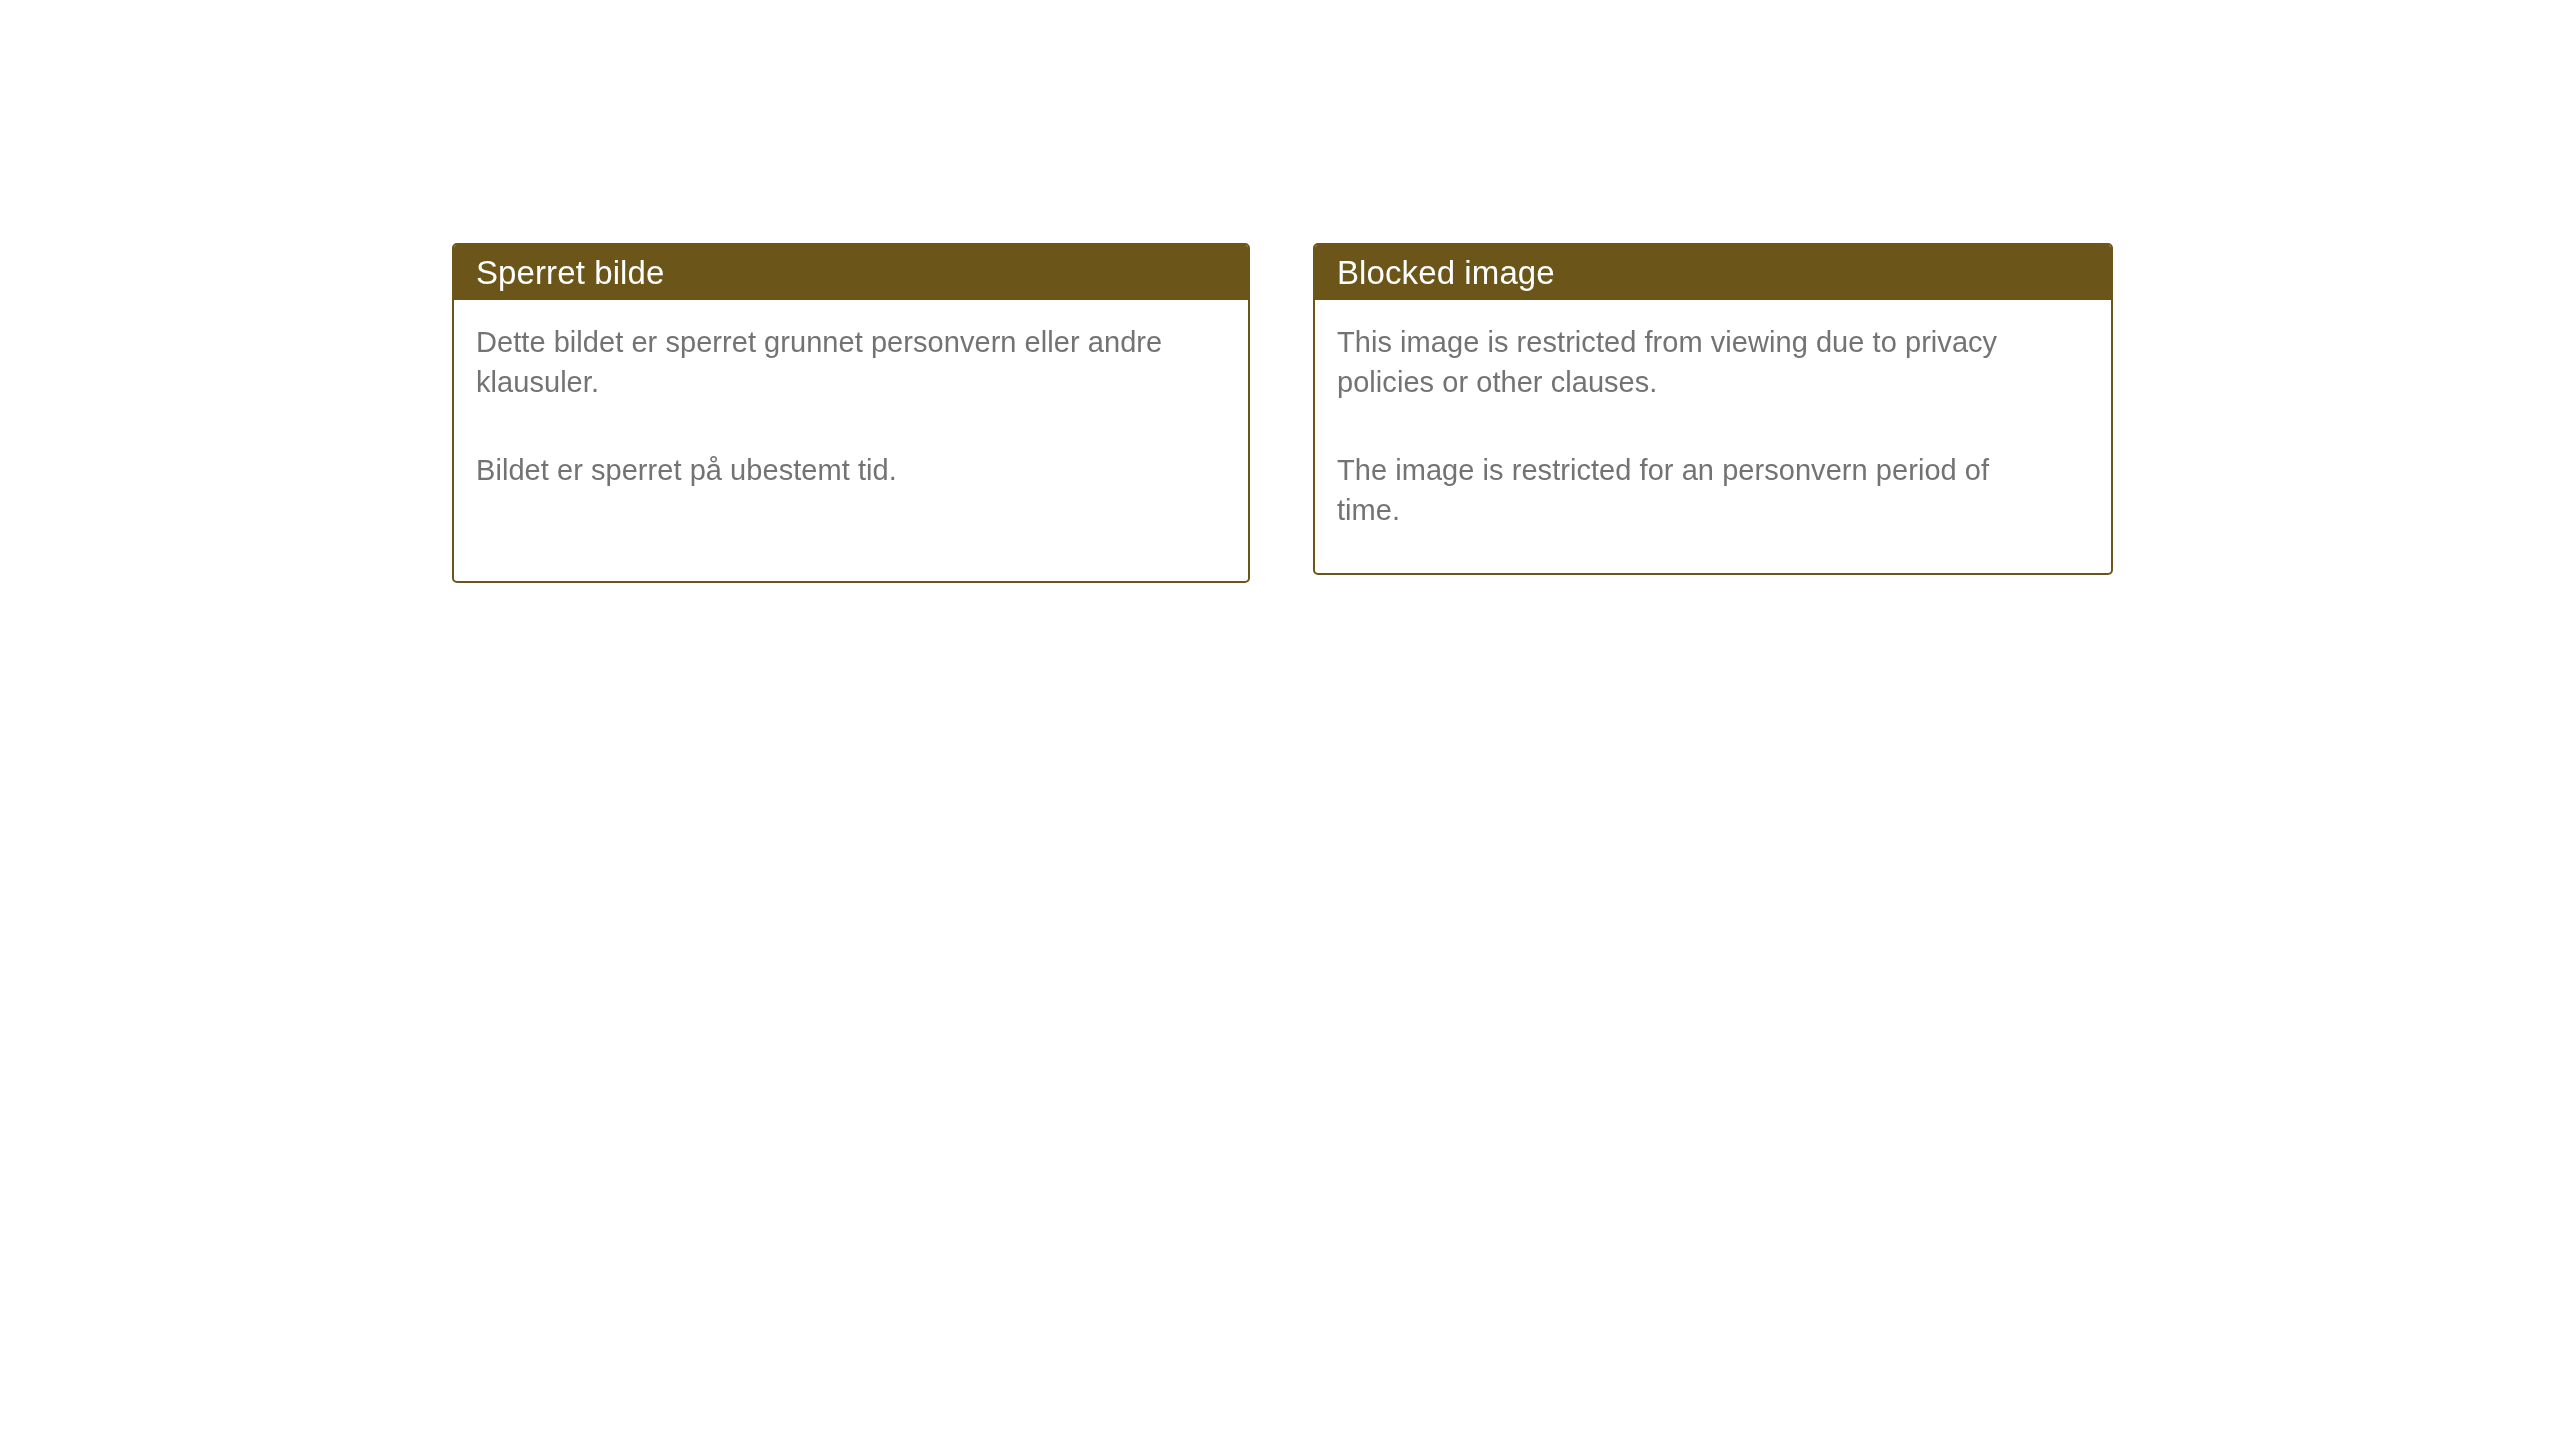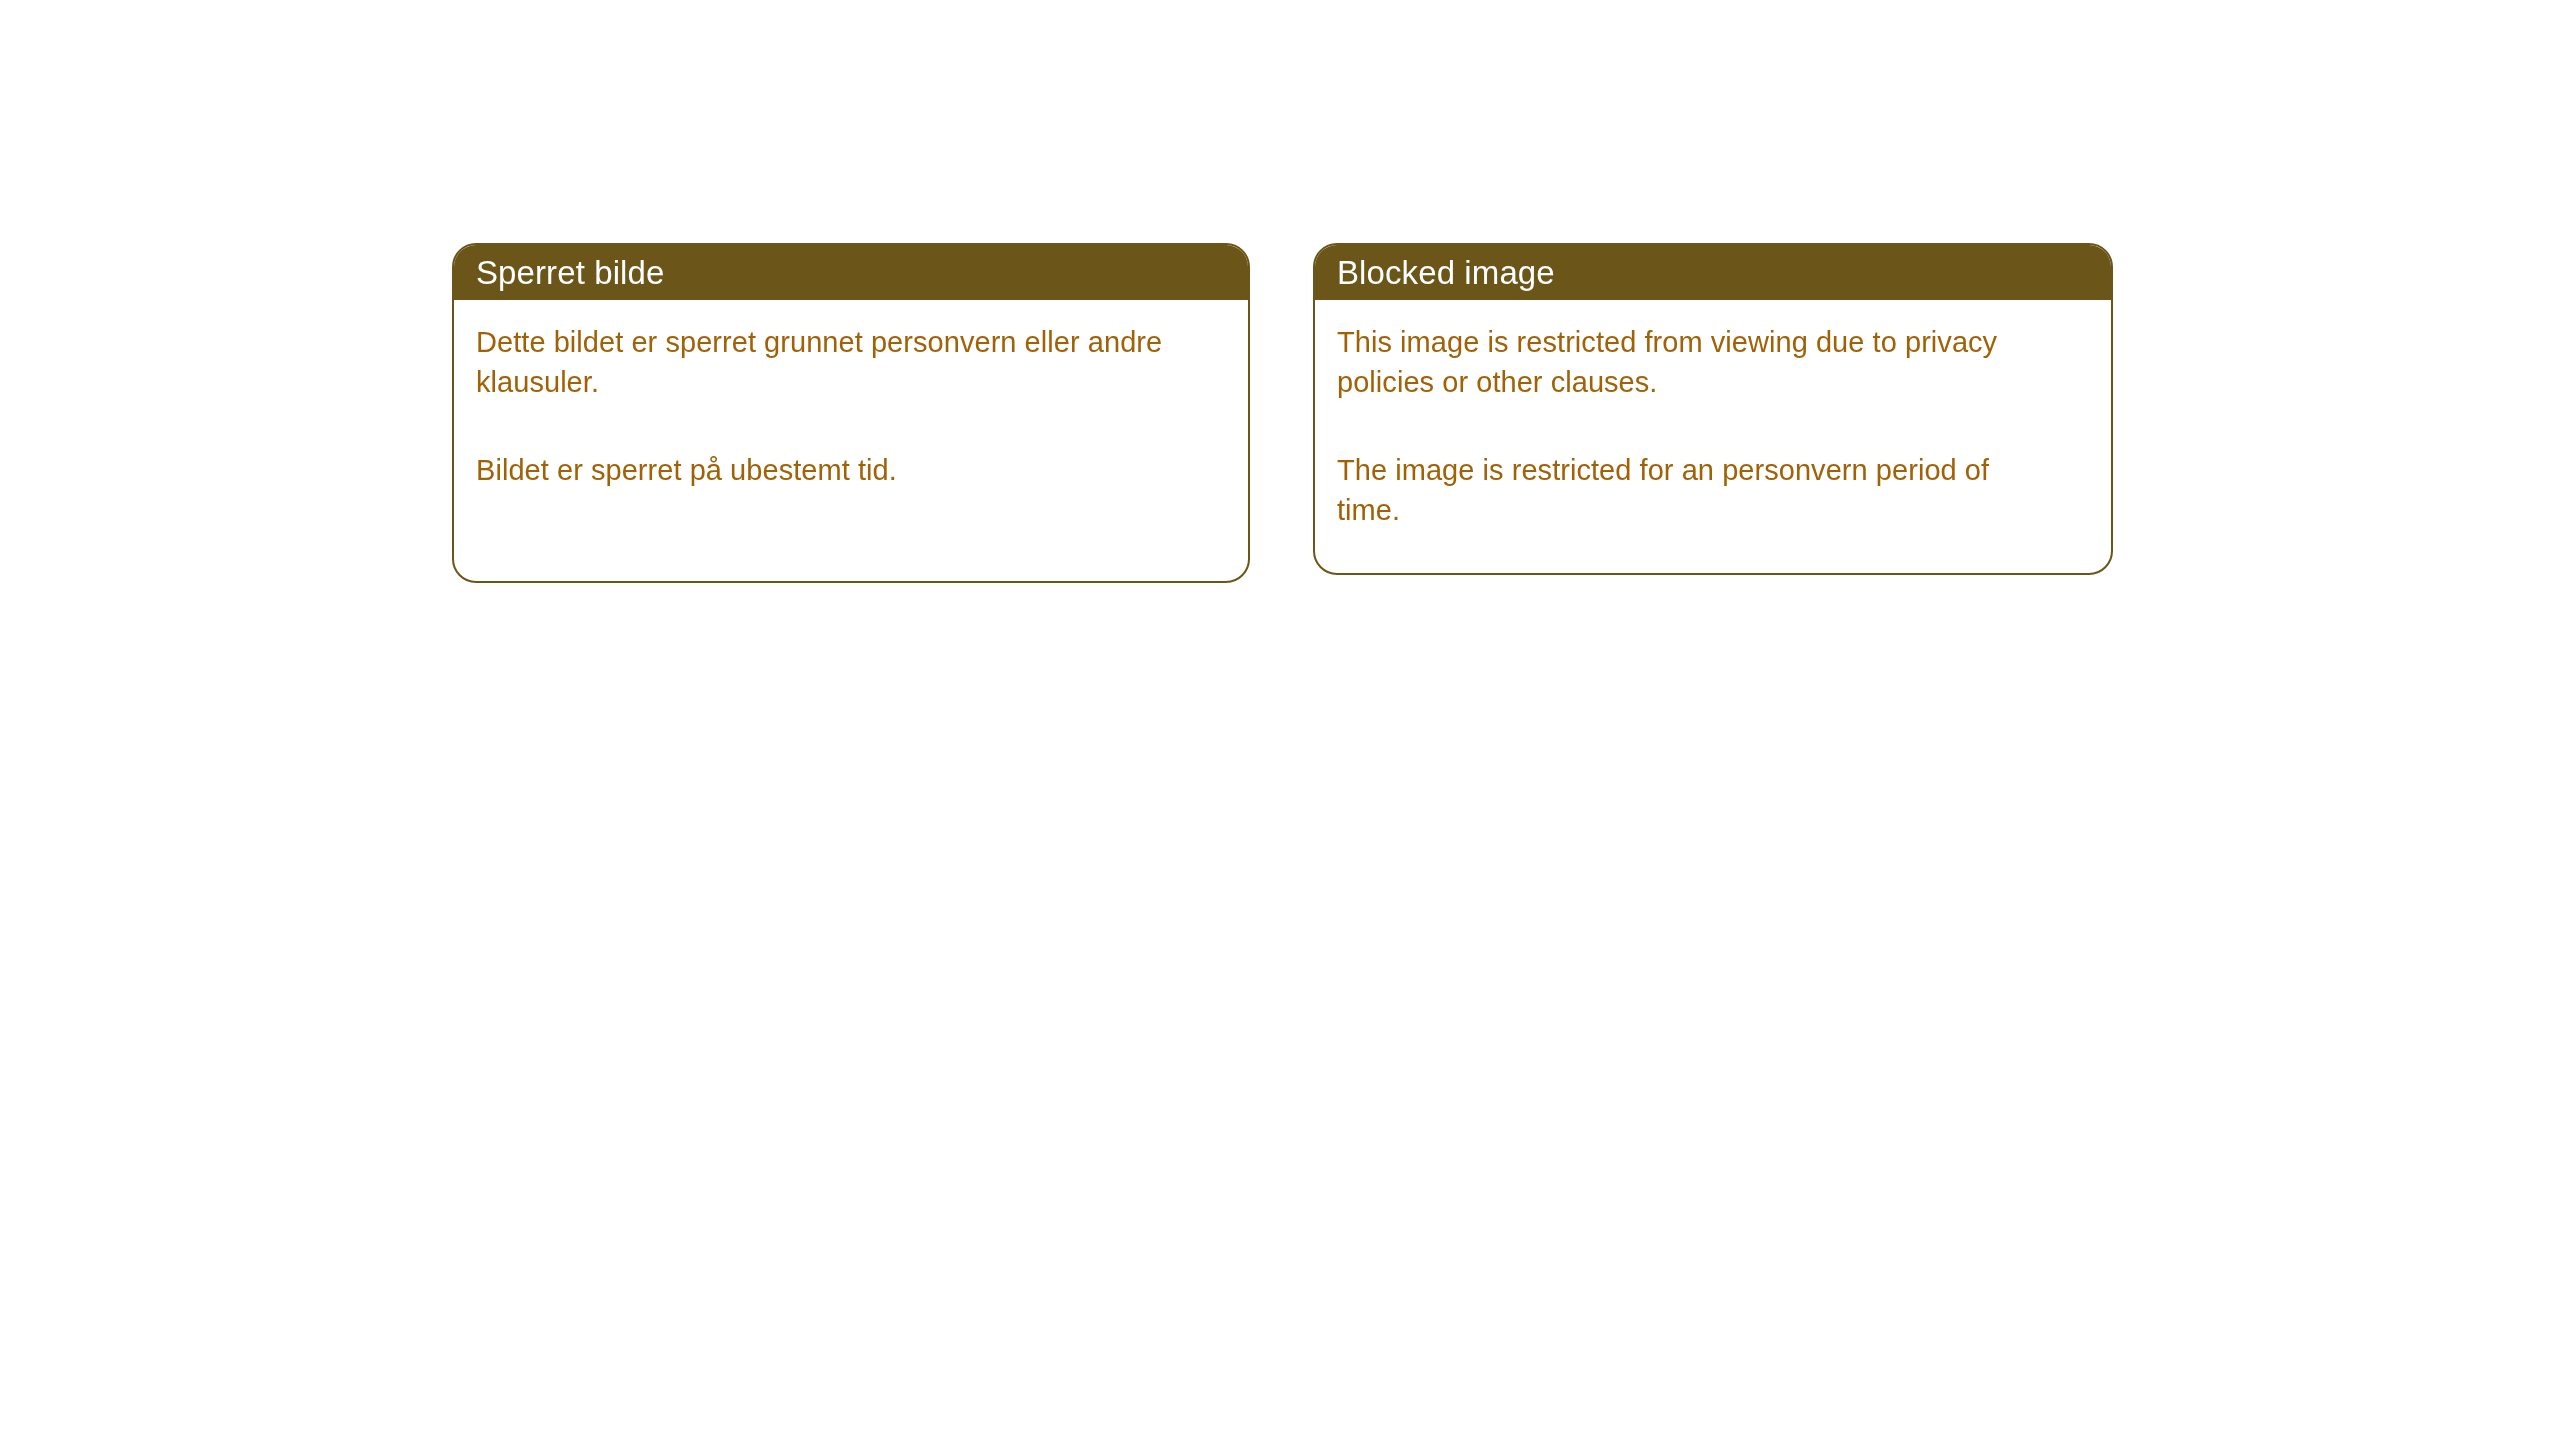--- a/index.html
+++ b/index.html
@@ -23,21 +23,21 @@
     background: #ffffff;
   }
 
   
   .notice-card {
     position: absolute;
     top: 243px;
     box-sizing: border-box;
     background: #ffffff;
     border: 2px solid #6b5518;
-    border-radius: 24px;
+    border-radius: 5px;
     overflow: hidden;
   }
 
   .notice-card--no {
     left: 452px;
     width: 798px;
     height: 340px;
   }
 
   .notice-card--en {
@@ -63,21 +63,21 @@
     letter-spacing: 0.1px;
     white-space: nowrap;
   }
 
   .notice-body {
     padding: 22px 24px 0 22px;
     box-sizing: border-box;
   }
 
   .notice-paragraph {
-    color: #a16207;
+    color: #737373;
     font-size: 29px;
     line-height: 40px;
     margin: 0;
     letter-spacing: 0.05px;
   }
 
   .notice-paragraph + .notice-paragraph {
     margin-top: 48px;
   }
 

